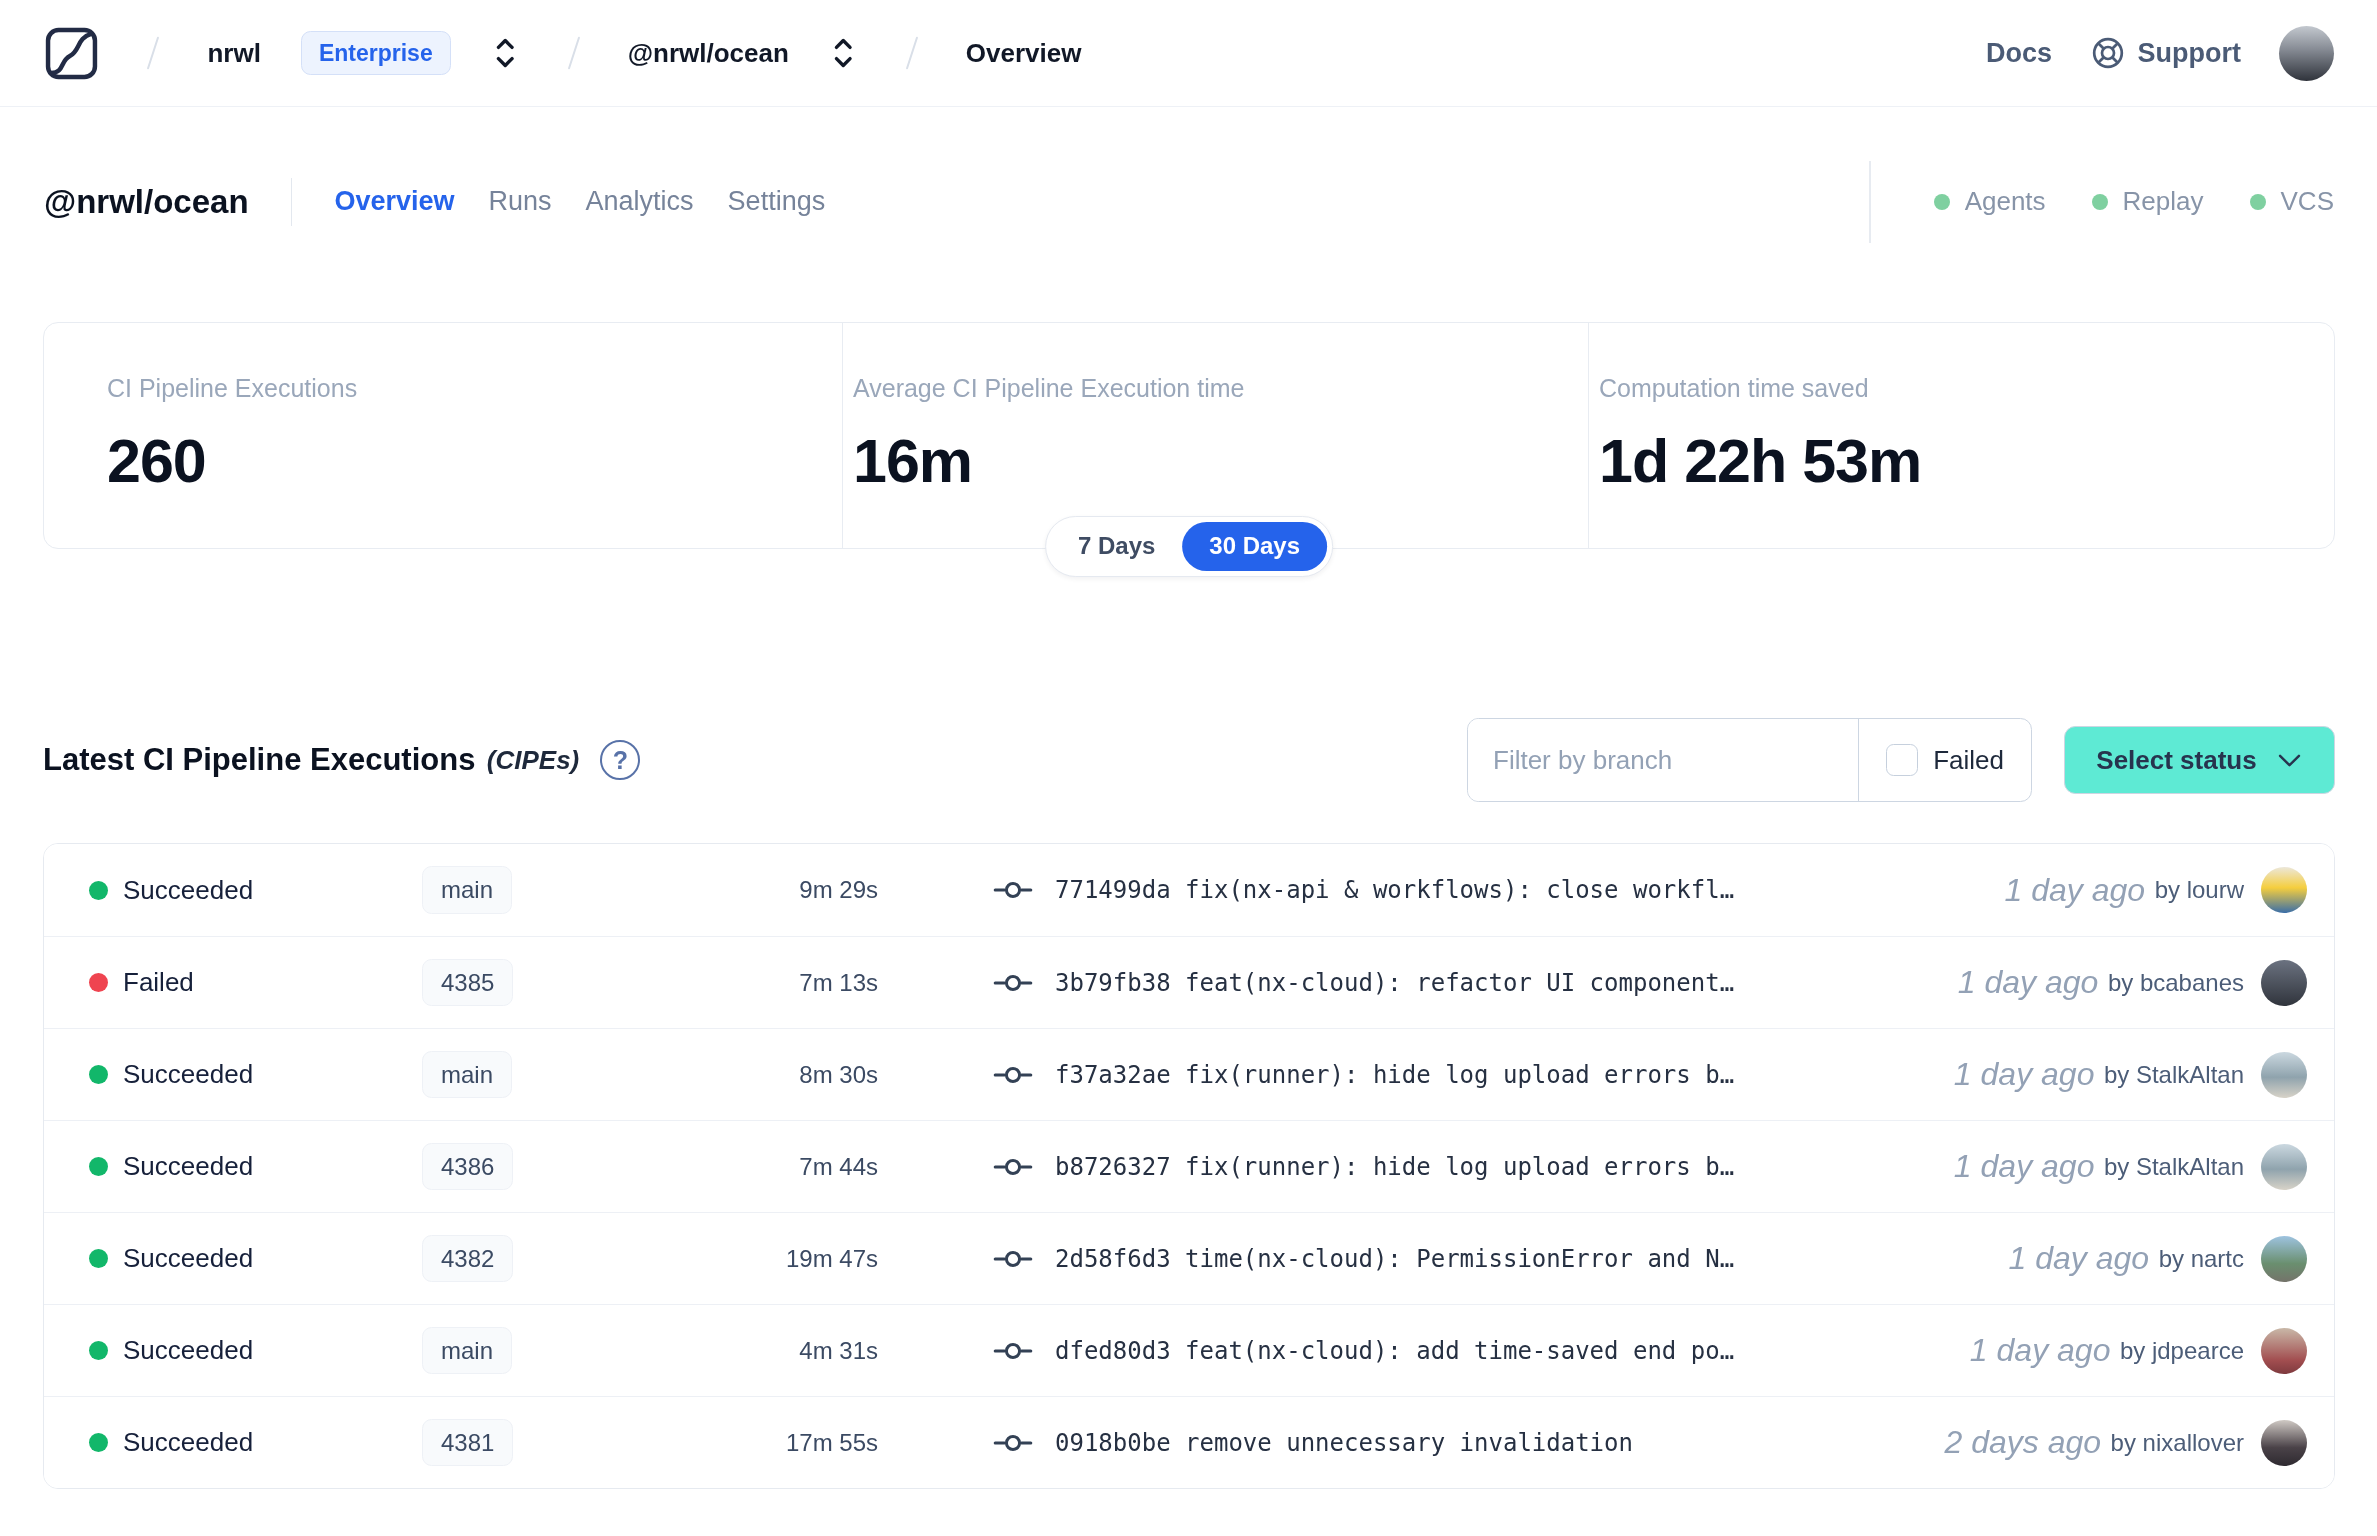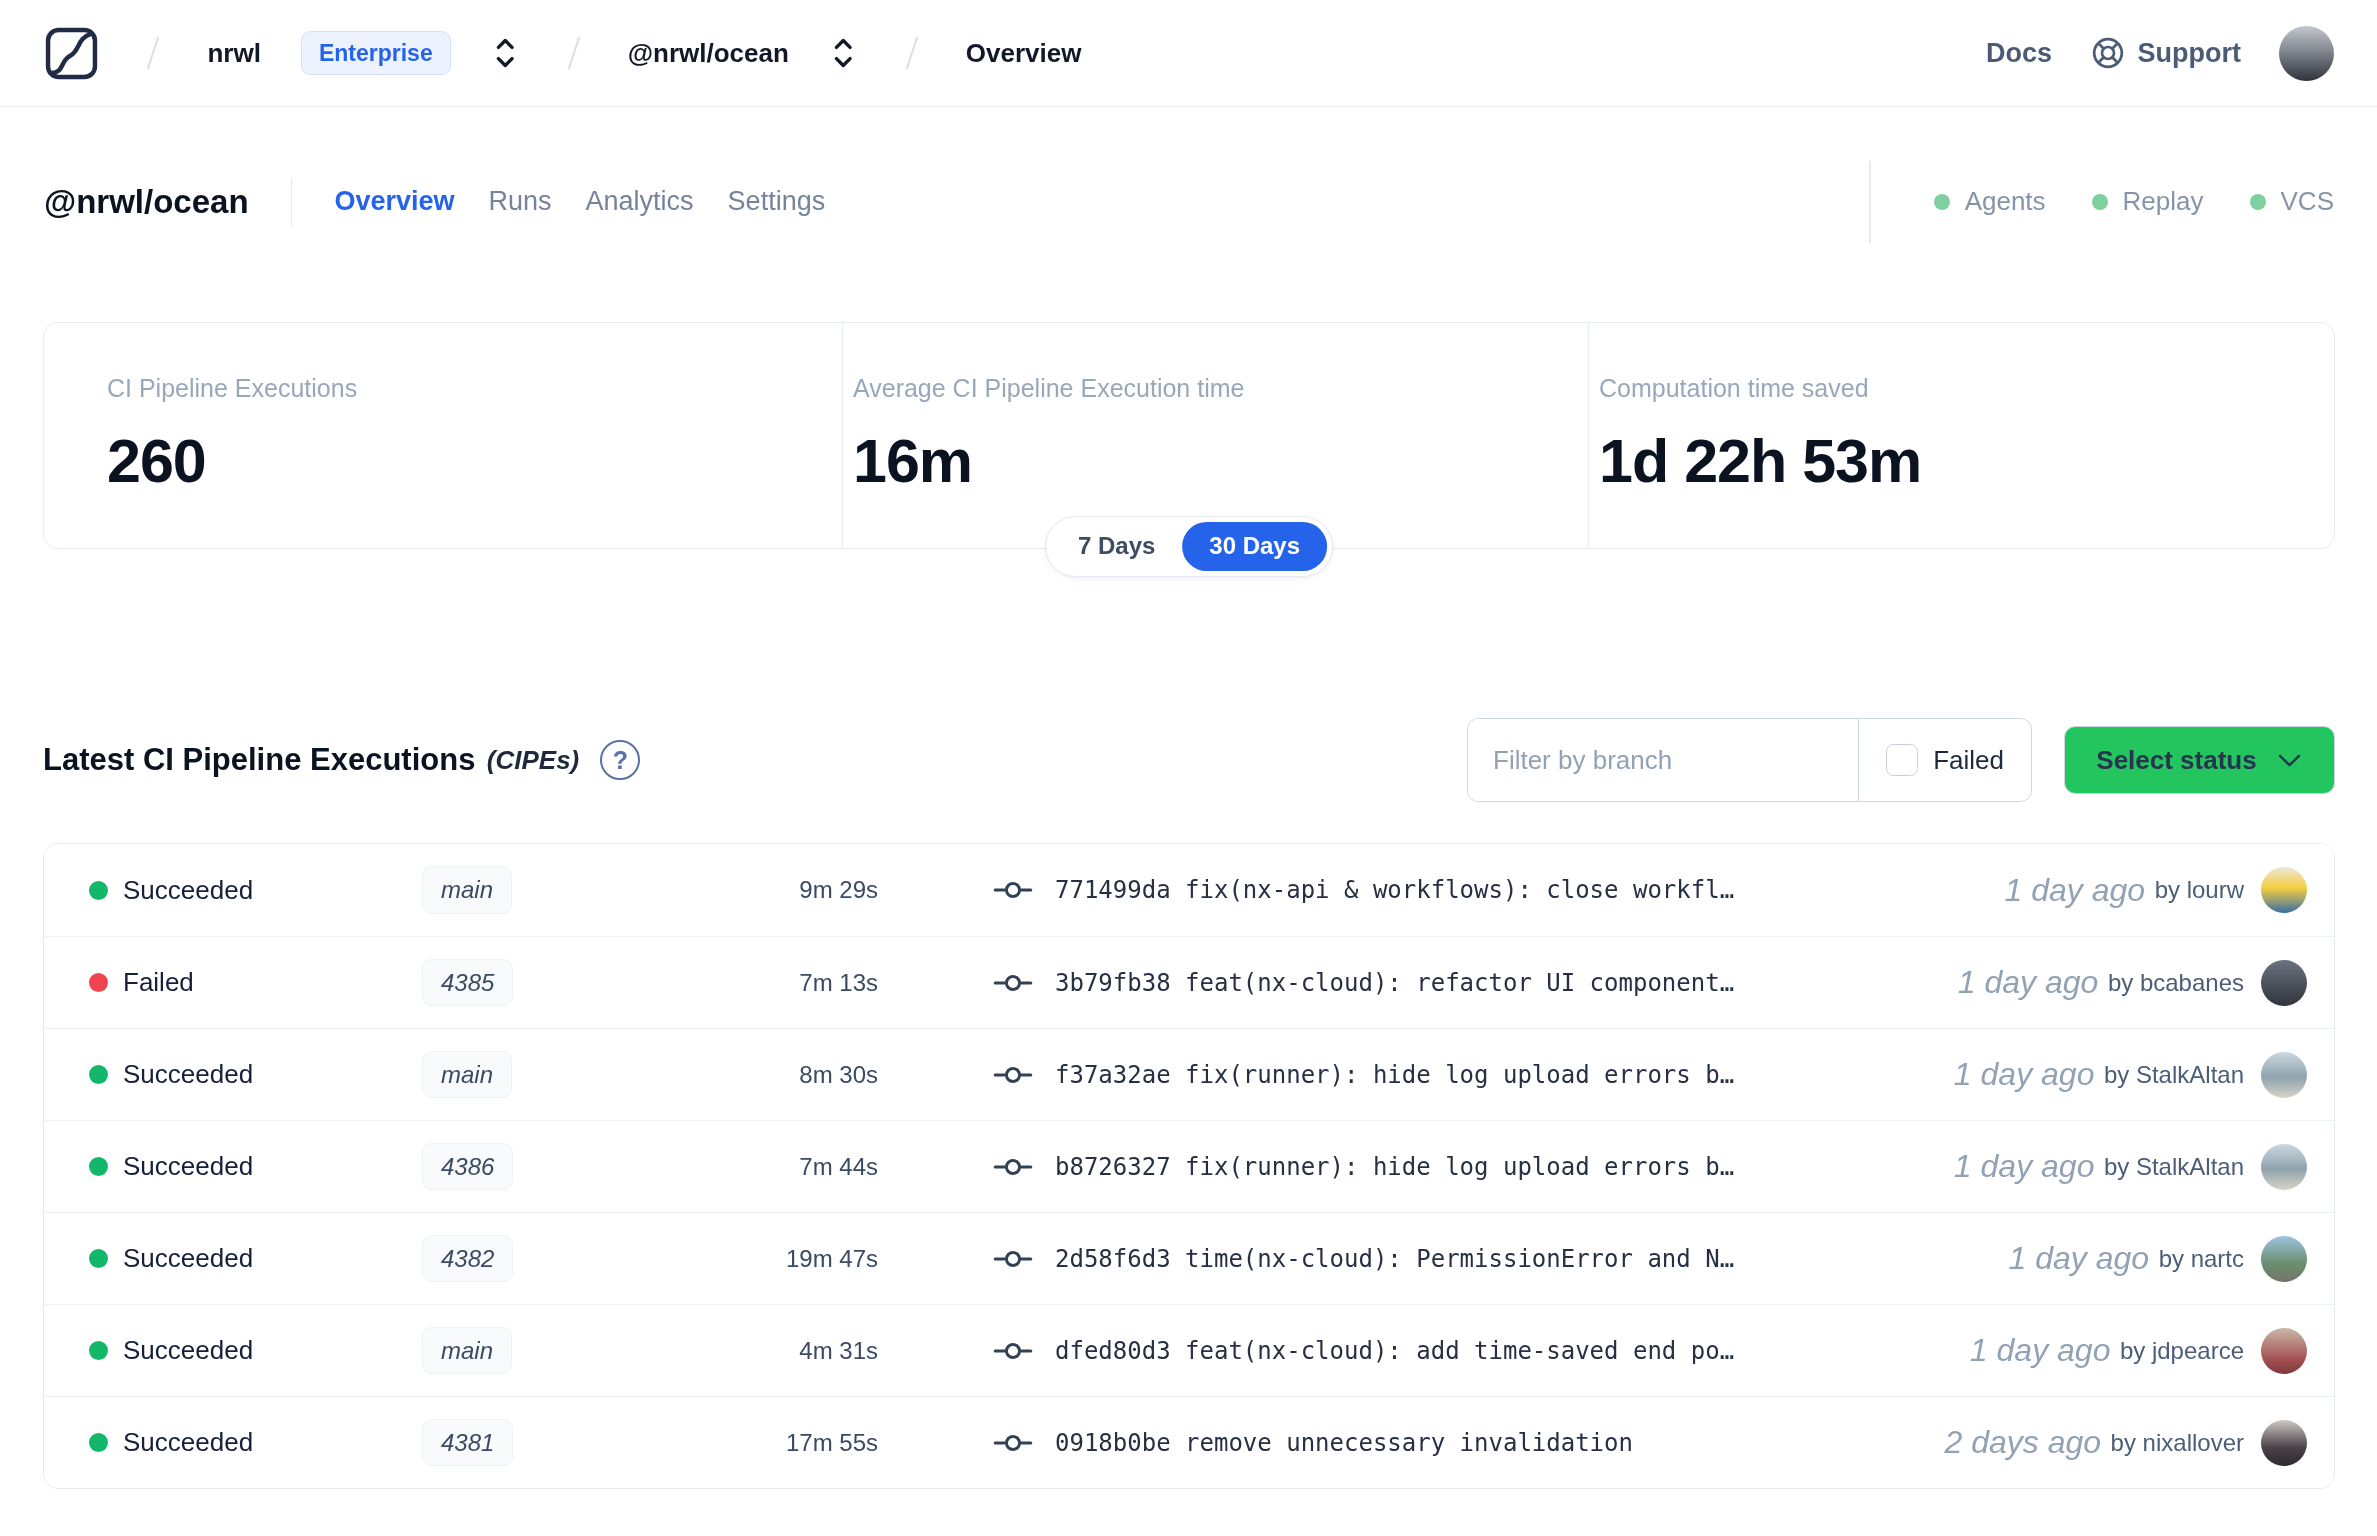--- a/index.html
+++ b/index.html
@@ -56,33 +56,33 @@
   .filter-group { display:flex; align-items:stretch; height:84px; border:1.4px solid #cdd6e2;
     border-radius:11.4px; overflow:hidden; background:#fff; width:565px; }
   .filter-input { border:none; outline:none; flex:1; font-size:26px; padding:0 25px;
     font-family:"Liberation Sans", sans-serif; color:#1e293b; }
   .filter-input::placeholder { color:#93a1b5; }
   .exact-seg { display:flex; align-items:center; gap:15px; padding:0 27px; border-left:1.4px solid #cdd6e2; }
   .checkbox { width:32px; height:32px; border:1.9px solid #c6d0dd; border-radius:7.6px; background:#fff; }
   .exact-label { font-size:26px; font-weight:500; color:#1e293b; }
   .status-select { height:68px; width:271px; border:1.4px solid #cdd6e2; border-radius:11.4px;
     display:flex; align-items:center; justify-content:center; gap:19px; font-size:26px;
-    font-weight:600; color:#27344e; background:#22c55e; cursor:pointer; }
+    font-weight:600; color:#27344e; background:#5eead4; cursor:pointer; }
 
   
   .cipe-table { margin:49px 43px 0; border:1.4px solid #e6eaf0; border-radius:15px; overflow:hidden; }
   .row { height:92px; display:flex; align-items:center; padding:0 27px 0 45px; background:#fff; }
   .row + .row { border-top:1.4px solid #edf0f5; }
   .dot { width:19px; height:19px; border-radius:50%; margin-right:15px; flex:none; }
   .dot-succeeded { background:#12b76a; }
   .dot-failed { background:#ef4450; }
   .col-status { width:333px; display:flex; align-items:center; font-size:26px; font-weight:500; color:#16203a; }
   .col-branch { width:190px; }
   .branch-badge { display:inline-block; font-size:24px; color:#3b4a63; background:#f8fafc;
-    border:1.4px solid #eef1f6; border-radius:9.5px; padding:8.6px 18px;font-style:italic; }
+    border:1.4px solid #eef1f6; border-radius:9.5px; padding:8.6px 18px; }
   .col-duration { width:266px; text-align:right; font-size:24px; color:#3b4a63; }
   .commit-icon { margin-left:114px; flex:none; display:flex; }
   .commit-text { margin-left:21px; font-family:"DejaVu Sans Mono", monospace; font-size:24px;
     color:#263042; white-space:nowrap; }
   .row-spacer { flex:1; }
   .meta-time { font-size:32px; font-style:italic; color:#93a1b5; }
   .meta-author { font-size:24px; font-weight:500; color:#4c5d78; margin-left:9.5px; }
   .row-avatar { width:46px; height:46px; border-radius:50%; margin-left:17px; flex:none; background:#cbd2da; }
 
   svg { display:block; }

